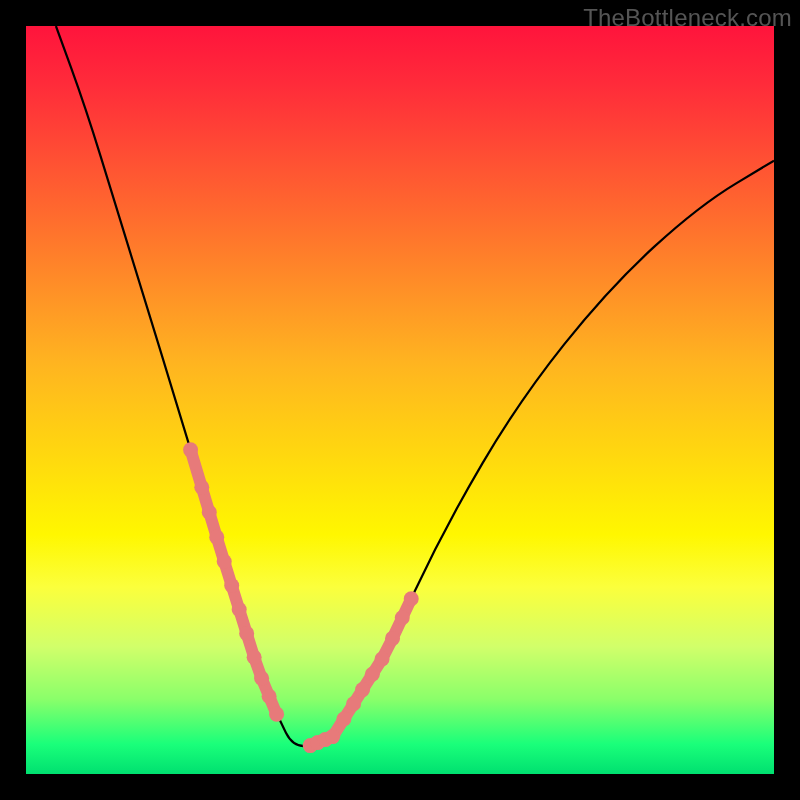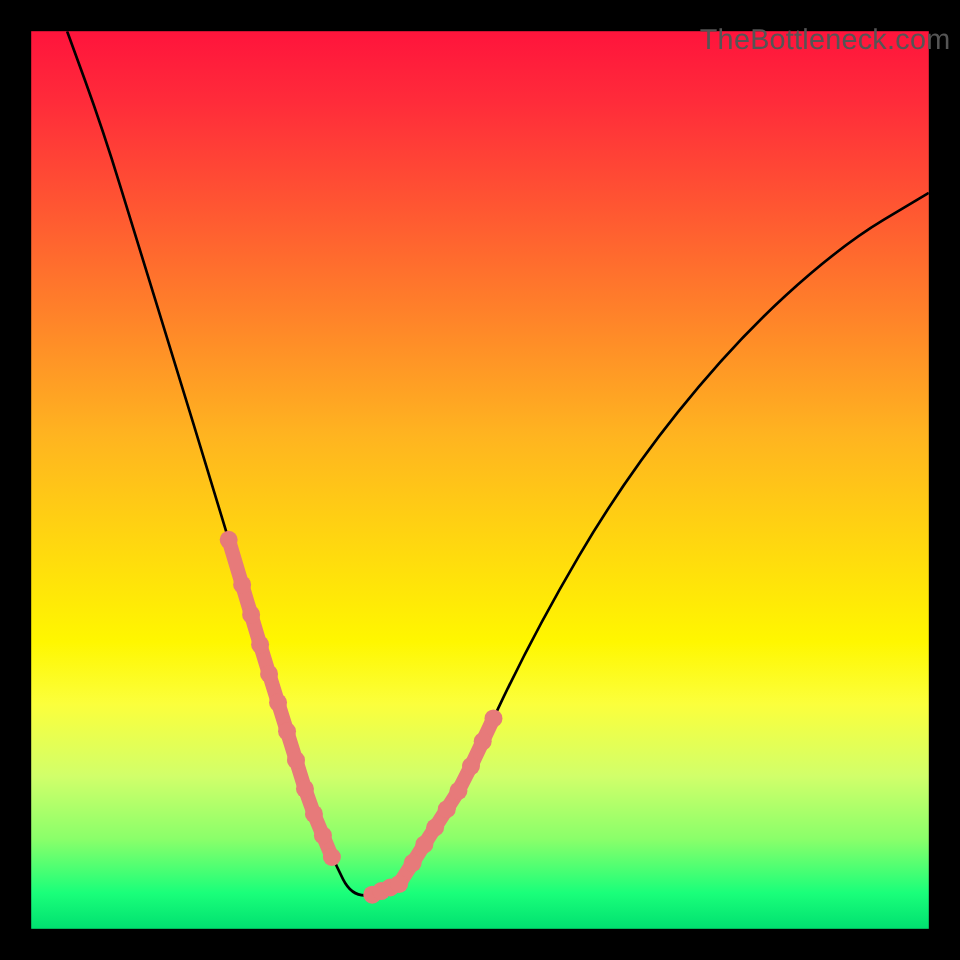--- a/index.html
+++ b/index.html
@@ -31,21 +31,20 @@
   }
   .watermark {
     position: absolute;
     top: 4px;
     right: 8px;
     color: #555;
     font-size: 24px;
     font-weight: 500;
     letter-spacing: 0.2px;
     z-index: 50;
-    margin-top: 16px;
   }
   svg.plot {
     position: absolute;
     left: 0;
     top: 0;
     width: 748px;
     height: 748px;
   }
   .curve {
     fill: none;

